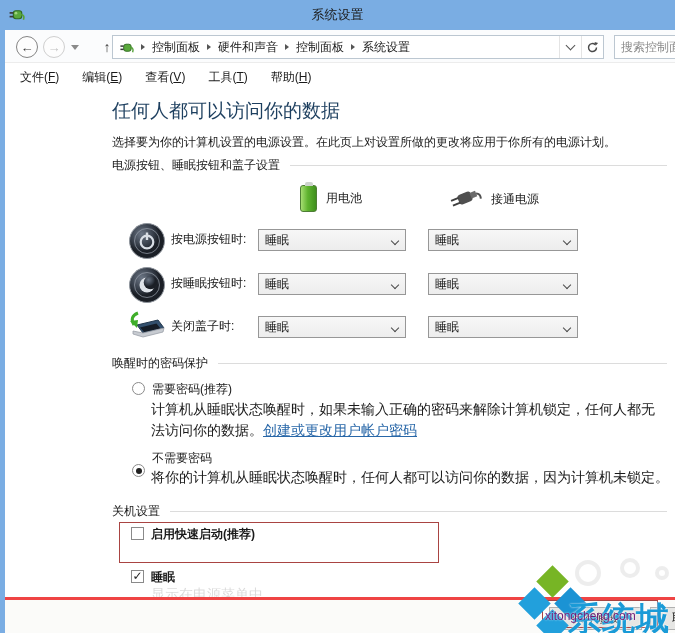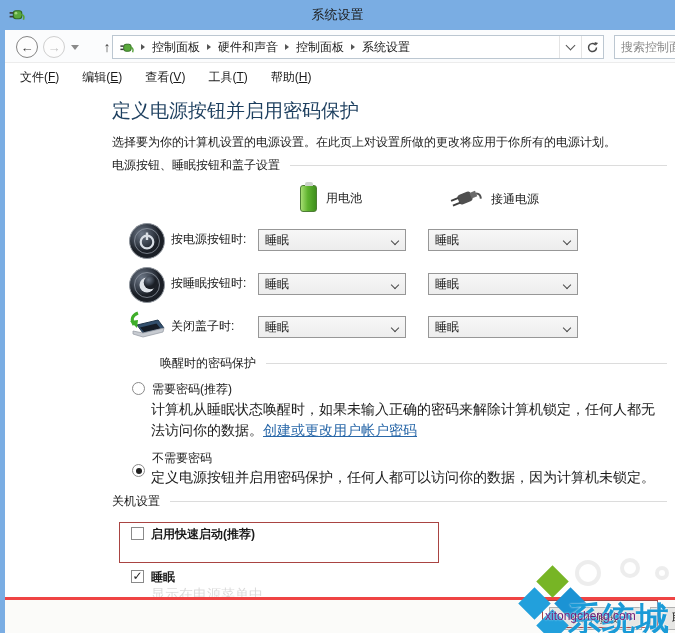--- a/index.html
+++ b/index.html
@@ -173,21 +173,21 @@
   <div class="menubar">
     <span class="menu-item"><span>文件(</span><u>F</u><span>)</span></span>
     <span class="menu-item"><span>编辑(</span><u>E</u><span>)</span></span>
     <span class="menu-item"><span>查看(</span><u>V</u><span>)</span></span>
     <span class="menu-item"><span>工具(</span><u>T</u><span>)</span></span>
     <span class="menu-item"><span>帮助(</span><u>H</u><span>)</span></span>
   </div>
 
   <div class="content">
 
-    <div class="abs page-heading">定义电源按钮并启用密码保护</div>
+    <div class="abs page-heading">任何人都可以访问你的数据</div>
     <div class="abs page-subtitle">选择要为你的计算机设置的电源设置。在此页上对设置所做的更改将应用于你所有的电源计划。</div>
 
     <div class="abs colhdr" style="left:295px; top:93px; height:30px;">
       <span class="battery-icon"></span>
       <span>用电池</span>
     </div>
 
     <div class="abs group-hdr" style="top:67px;">
       <span>电源按钮、睡眠按钮和盖子设置</span>
       <span class="rule"></span>
@@ -269,36 +269,36 @@
     <div class="abs row-label" style="left:166px; top:228px;">关闭盖子时:</div>
     <div class="select" style="left:253px; top:226px; width:148px;">
       <span>睡眠</span>
       <span class="sel-chev"></span>
     </div>
     <div class="select" style="left:423px; top:226px; width:150px;">
       <span>睡眠</span>
       <span class="sel-chev"></span>
     </div>
 
-    <div class="abs group-hdr" style="top:265px;margin-left:48px;">
+    <div class="abs group-hdr" style="top:265px;">
       <span>唤醒时的密码保护</span>
       <span class="rule"></span>
     </div>
 
     <div class="abs radio" style="left:127px; top:292px;"></div>
     <div class="abs opt-label" style="left:147px; top:291px;">需要密码(推荐)</div>
     <div class="abs desc" style="left:146px; top:309px; width:508px;">
       <span>计算机从睡眠状态唤醒时，如果未输入正确的密码来解除计算机锁定，任何人都无法访问你的数据。</span><a class="link">创建或更改用户帐户密码</a>
     </div>
 
     <div class="abs radio on" style="left:127px; top:361px;"></div>
     <div class="abs opt-label" style="left:147px; top:360px;">不需要密码</div>
-    <div class="abs desc" style="left:146px; top:377px; width:520px;">定义电源按钮并启用密码保护，任何人都可以访问你的数据，因为计算机未锁定。</div>
-
-    <div class="abs group-hdr" style="top:403px;">
+    <div class="abs desc" style="left:146px; top:377px; width:520px;">将你的计算机从睡眠状态唤醒时，任何人都可以访问你的数据，因为计算机未锁定。</div>
+
+    <div class="abs group-hdr" style="top:413px;">
       <span>关机设置</span>
       <span class="rule"></span>
     </div>
 
     <div class="abs checkbox" style="left:126px; top:437px;"></div>
     <div class="abs opt-label bold" style="left:146px; top:436px;">启用快速启动(推荐)</div>
 
     <div class="abs checkbox" style="left:126px; top:480px;">
       <span>✓</span>
     </div>

